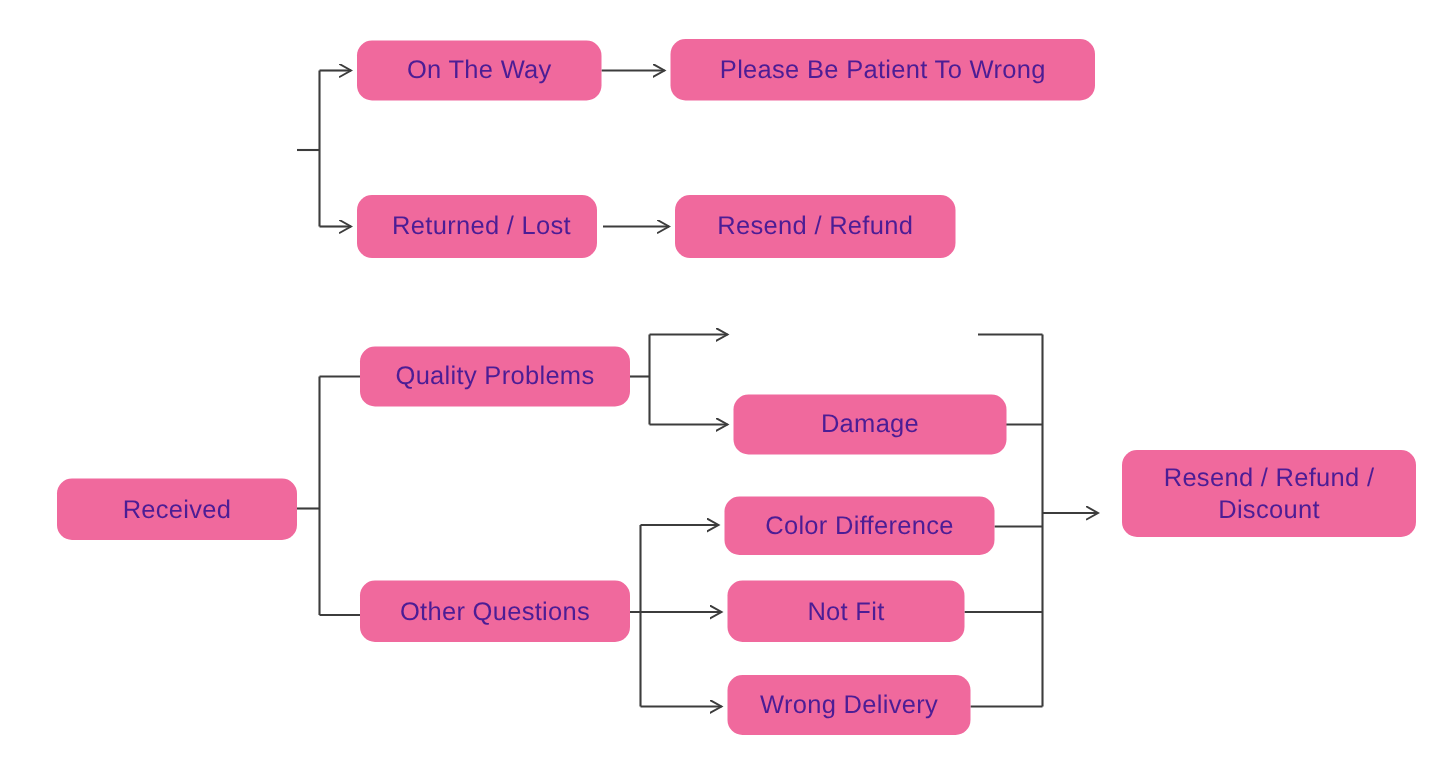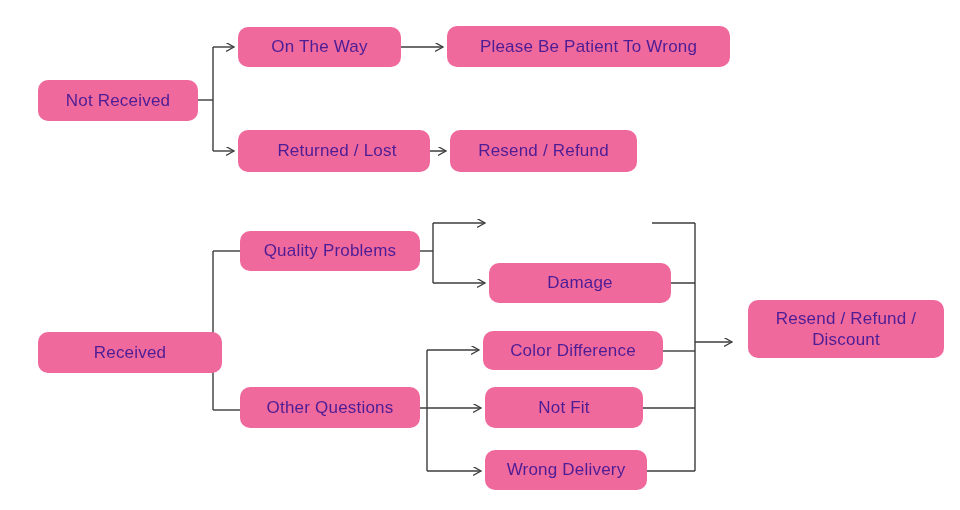--- a/index.html
+++ b/index.html
@@ -34,23 +34,23 @@
     line-height: 1.25;
     text-align: center;
     padding: 2px 6px;
     box-sizing: border-box;
     letter-spacing: 0.2px;
   }
   
   .n-not-received          { left: 38px;  top: 80px;  width: 160px; height: 41px; }
   .n-on-the-way            { left: 238px; top: 27px;  width: 163px; height: 40px; }
   .n-please-wait           { left: 447px; top: 26px;  width: 283px; height: 41px; }
-  .n-returned-lost         { left: 238px; top: 130px; width: 192px; height: 42px; padding-left: 12px; }
+  .n-returned-lost         { left: 238px; top: 130px; width: 160px; height: 42px; padding-left: 12px; }
   .n-resend-refund         { left: 450px; top: 130px; width: 187px; height: 42px; }
-  .n-received              { left: 38px;  top: 319px; width: 184px; height: 41px; margin-top: 13px; }
+  .n-received              { left: 38px;  top: 319px; width: 160px; height: 41px; }
   .n-quality-problems      { left: 240px; top: 231px; width: 180px; height: 40px; }
   .n-quality-defect        { left: 489px; top: 203px; width: 163px; height: 40px; }
   .n-damage                { left: 489px; top: 263px; width: 182px; height: 40px; }
   .n-color-difference      { left: 483px; top: 331px; width: 180px; height: 39px; }
   .n-not-fit               { left: 485px; top: 387px; width: 158px; height: 41px; }
   .n-wrong-delivery        { left: 485px; top: 450px; width: 162px; height: 40px; }
   .n-resend-refund-discount{ left: 736px; top: 300px; width: 196px; height: 58px; margin-left: 12px; }
 </style>
 </head>
 <body>
@@ -90,21 +90,20 @@
       <path d="M652,223 L695,223"></path>
       <path d="M652,283 L695,283"></path>
       <path d="M663,351 L695,351"></path>
       <path d="M643,408 L695,408"></path>
       <path d="M647,471 L695,471"></path>
       <path d="M695,223 L695,471"></path>
       <path d="M695,342 L732,342" marker-end="url(#arrow)"></path>
     </g>
   </svg>
 
-  <div class="node n-not-received">Not Received</div>
 
   <div class="node n-on-the-way">On The Way</div>
 
   <div class="node n-please-wait">Please Be Patient To Wrong</div>
 
   <div class="node n-returned-lost">Returned / Lost</div>
 
   <div class="node n-resend-refund">Resend / Refund</div>
 
   <div class="node n-received">Received</div>

